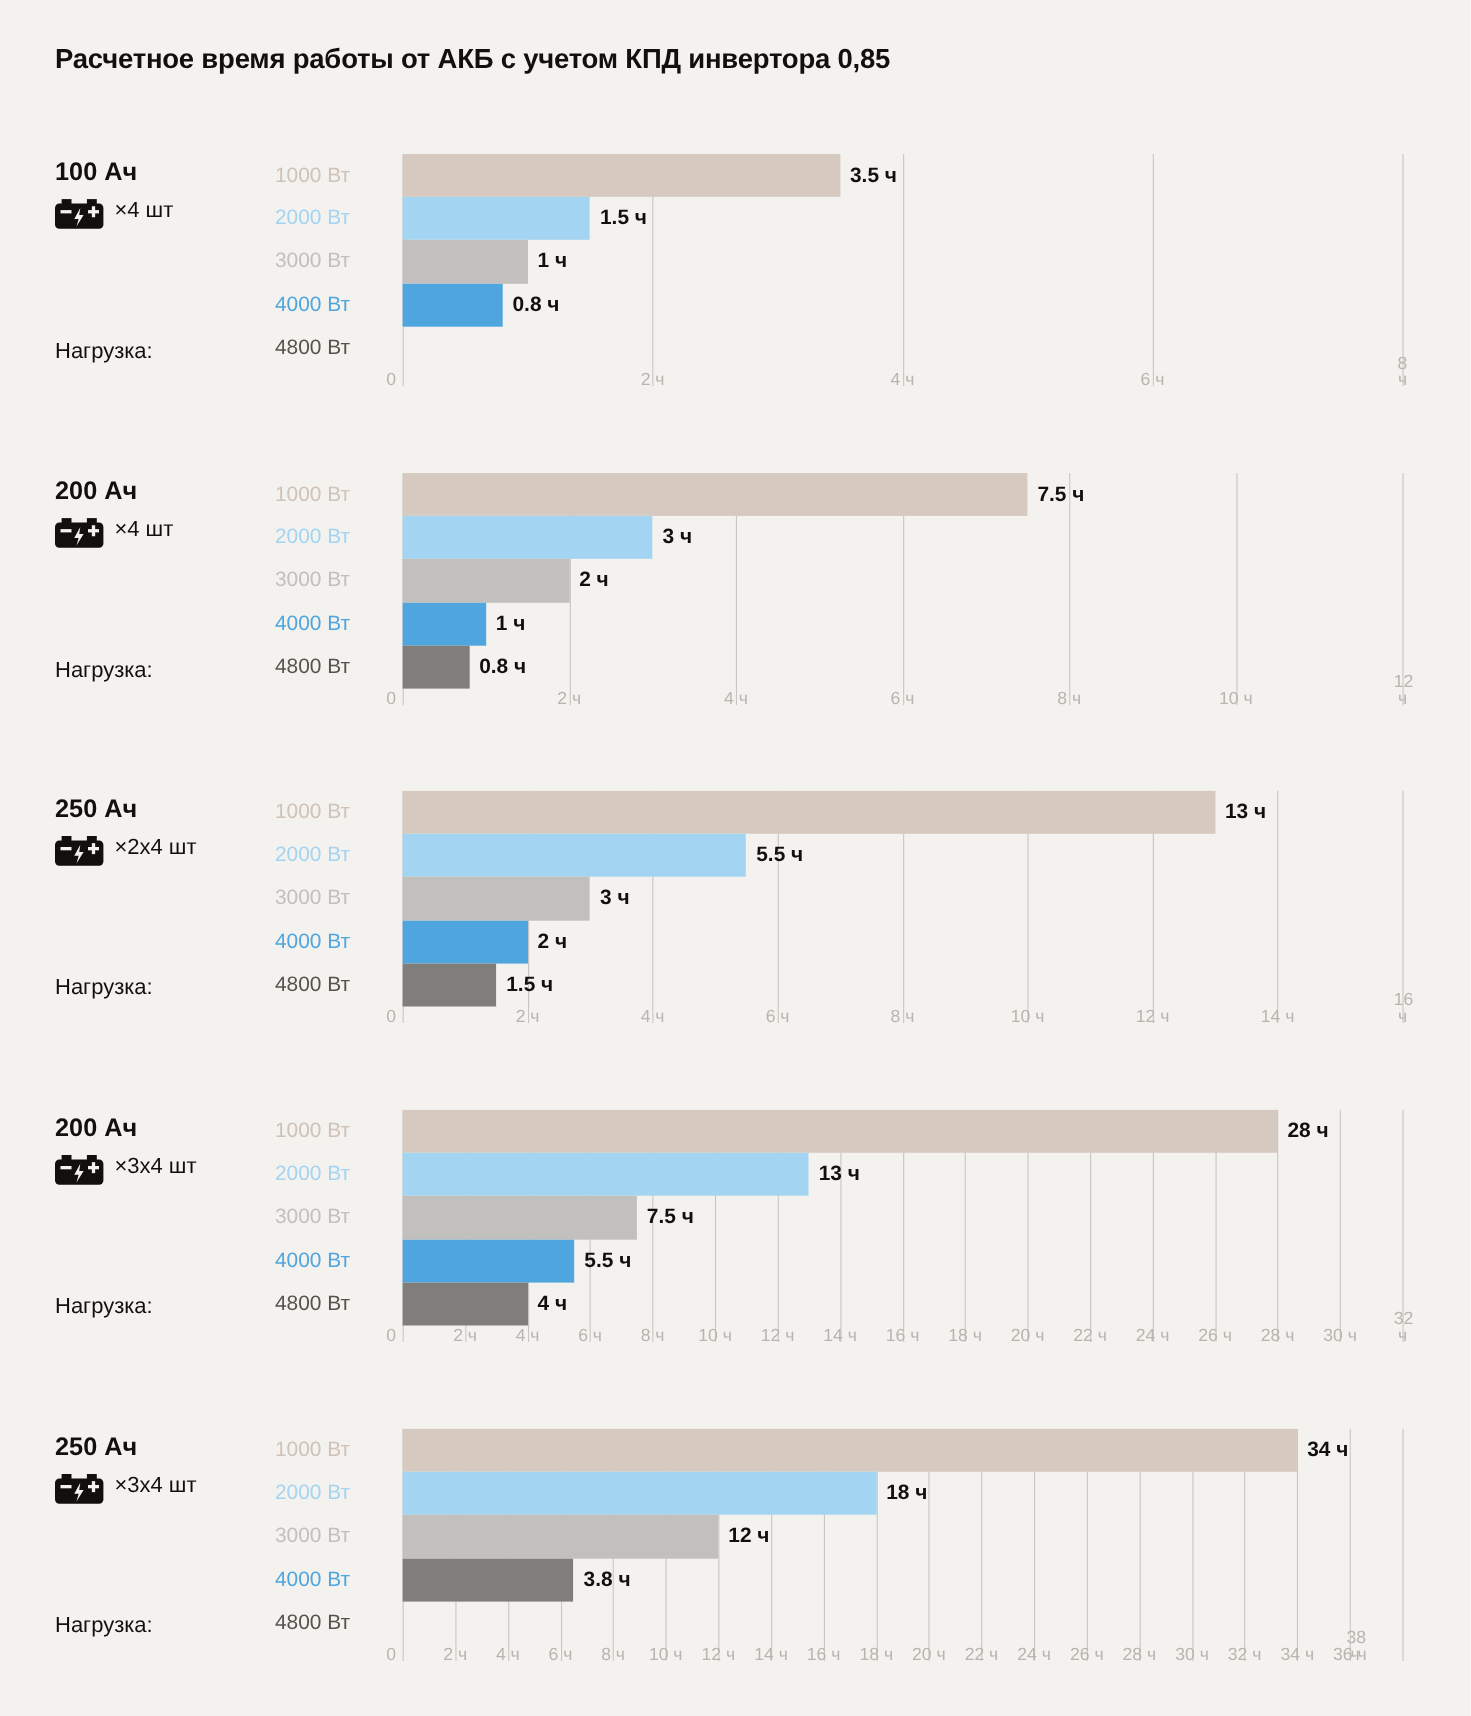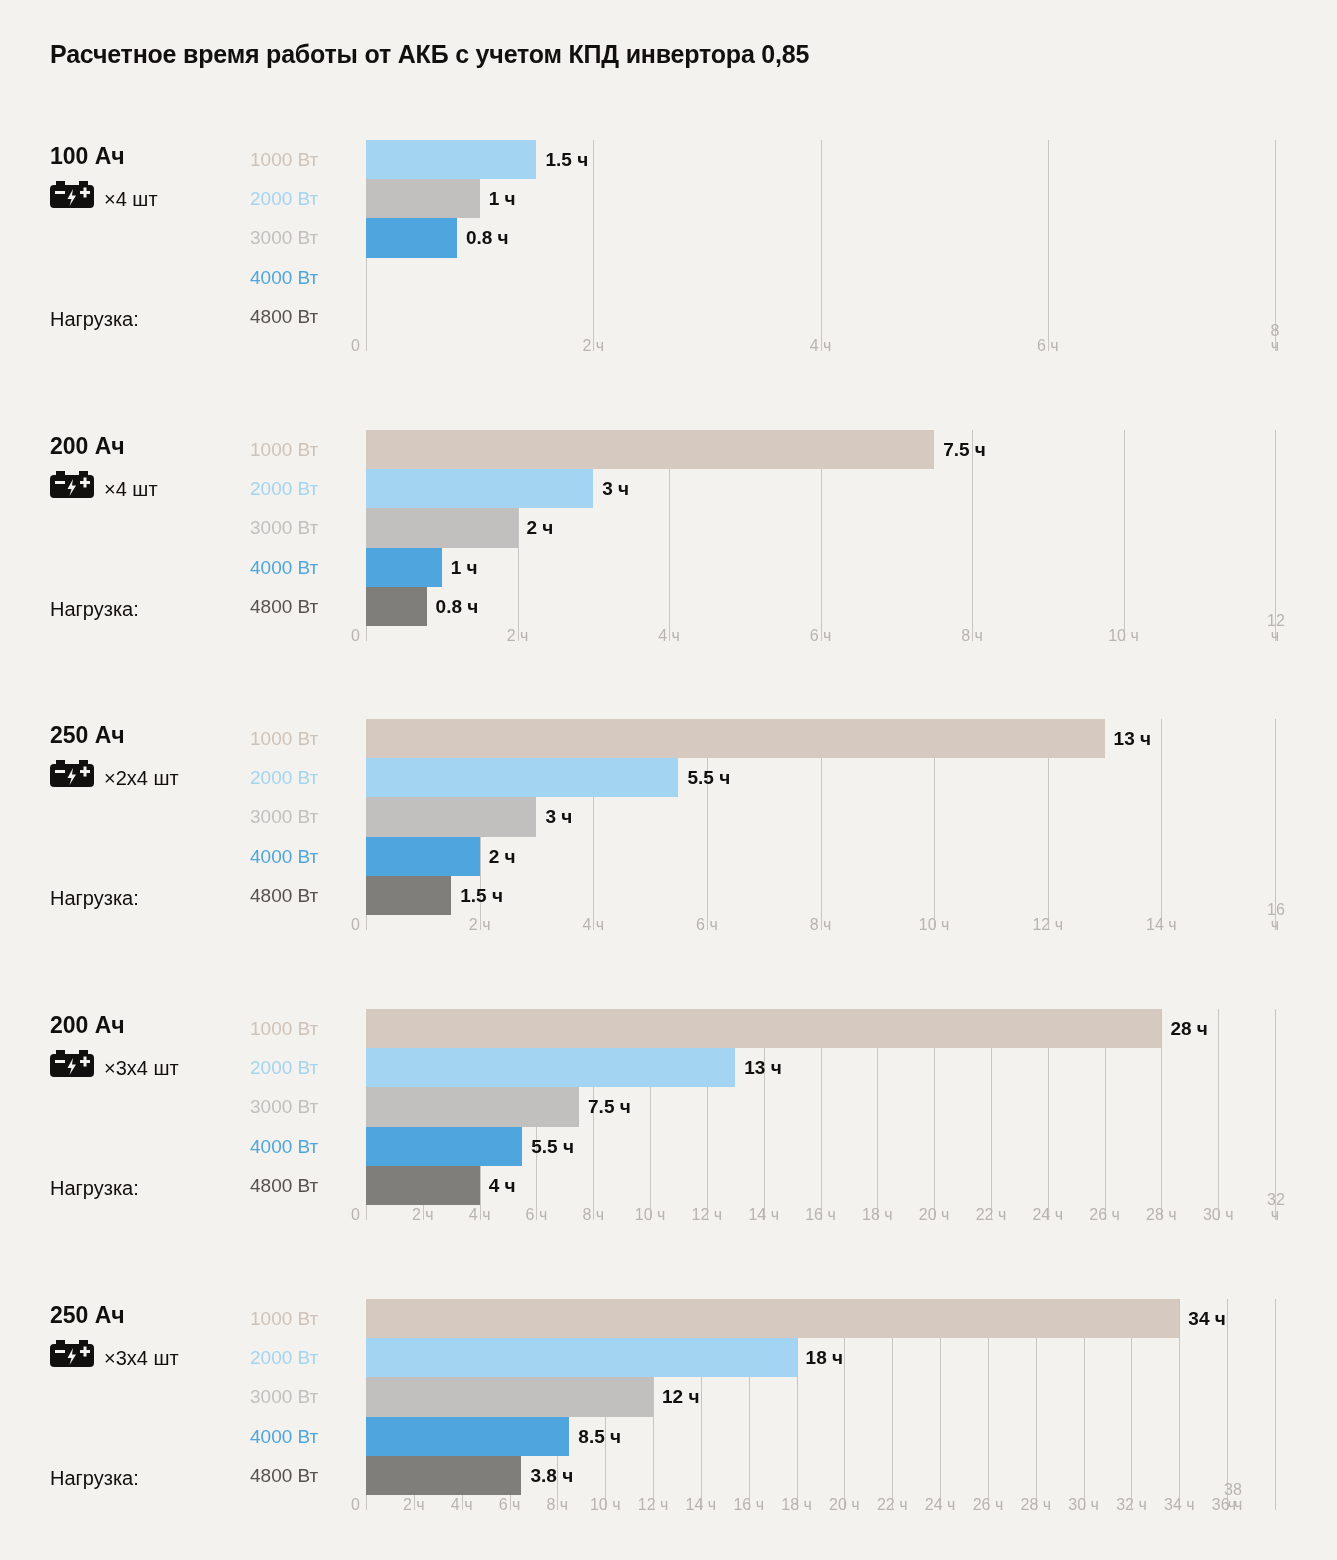--- a/index.html
+++ b/index.html
@@ -47,21 +47,21 @@
   .g-cap {
     font-size: 23px;
     font-weight: bold;
     color: #12100e;
     line-height: 1;
     margin-top: 5px;
     white-space: nowrap;
   }
   .g-batt {
     display: flex;
-    align-items: flex-end;
+    align-items: flex-start;
     margin-top: 13px;
     white-space: nowrap;
   }
   .g-batt .bicon {
     display: inline-block;
     width: 46px;
     height: 28px;
     flex: 0 0 auto;
   }
   .g-batt .bqty {
@@ -191,20 +191,24 @@
           <div class="slabel" style="color:#4fa6de">4000 Вт</div>
           <div class="slabel" style="color:#56534f">4800 Вт</div>
         </div>
         <div class="plot">
           <div class="gridline zero" style="left:0px"></div>
           <div class="gridline" style="left:227.25px"></div>
           <div class="gridline" style="left:454.5px"></div>
           <div class="gridline" style="left:681.75px"></div>
           <div class="gridline" style="left:909px"></div>
           <div class="bars">
+            <div class="barrow">
+              <div class="bar" style="width:397.6875px;background:#d6cac0"></div>
+              <div class="barval" style="left:397.6875px">3.5 ч</div>
+            </div>
             <div class="barrow">
               <div class="bar" style="width:170.4375px;background:#a3d4f2"></div>
               <div class="barval" style="left:170.4375px">1.5 ч</div>
             </div>
             <div class="barrow">
               <div class="bar" style="width:113.625px;background:#c2c0be"></div>
               <div class="barval" style="left:113.625px">1 ч</div>
             </div>
             <div class="barrow">
               <div class="bar" style="width:90.9px;background:#4fa6de"></div>
@@ -483,24 +487,20 @@
             </div>
             <div class="barrow">
               <div class="bar" style="width:430.57894736842104px;background:#a3d4f2"></div>
               <div class="barval" style="left:430.57894736842104px">18 ч</div>
             </div>
             <div class="barrow">
               <div class="bar" style="width:287.05263157894734px;background:#c2c0be"></div>
               <div class="barval" style="left:287.05263157894734px">12 ч</div>
             </div>
             <div class="barrow">
-              <div class="bar" style="width:203.32894736842104px;background:#4fa6de"></div>
-              <div class="barval" style="left:203.32894736842104px">8.5 ч</div>
-            </div>
-            <div class="barrow">
               <div class="bar" style="width:155.48684210526315px;background:#807e7a"></div>
               <div class="barval" style="left:155.48684210526315px">3.8 ч</div>
             </div>
           </div>
           <div class="ticklabel zero" style="left:0px">0</div>
           <div class="ticklabel" style="left:47.84210526315789px">2 ч</div>
           <div class="ticklabel" style="left:95.68421052631578px">4 ч</div>
           <div class="ticklabel" style="left:143.52631578947367px">6 ч</div>
           <div class="ticklabel" style="left:191.36842105263156px">8 ч</div>
           <div class="ticklabel" style="left:239.21052631578945px">10 ч</div>

